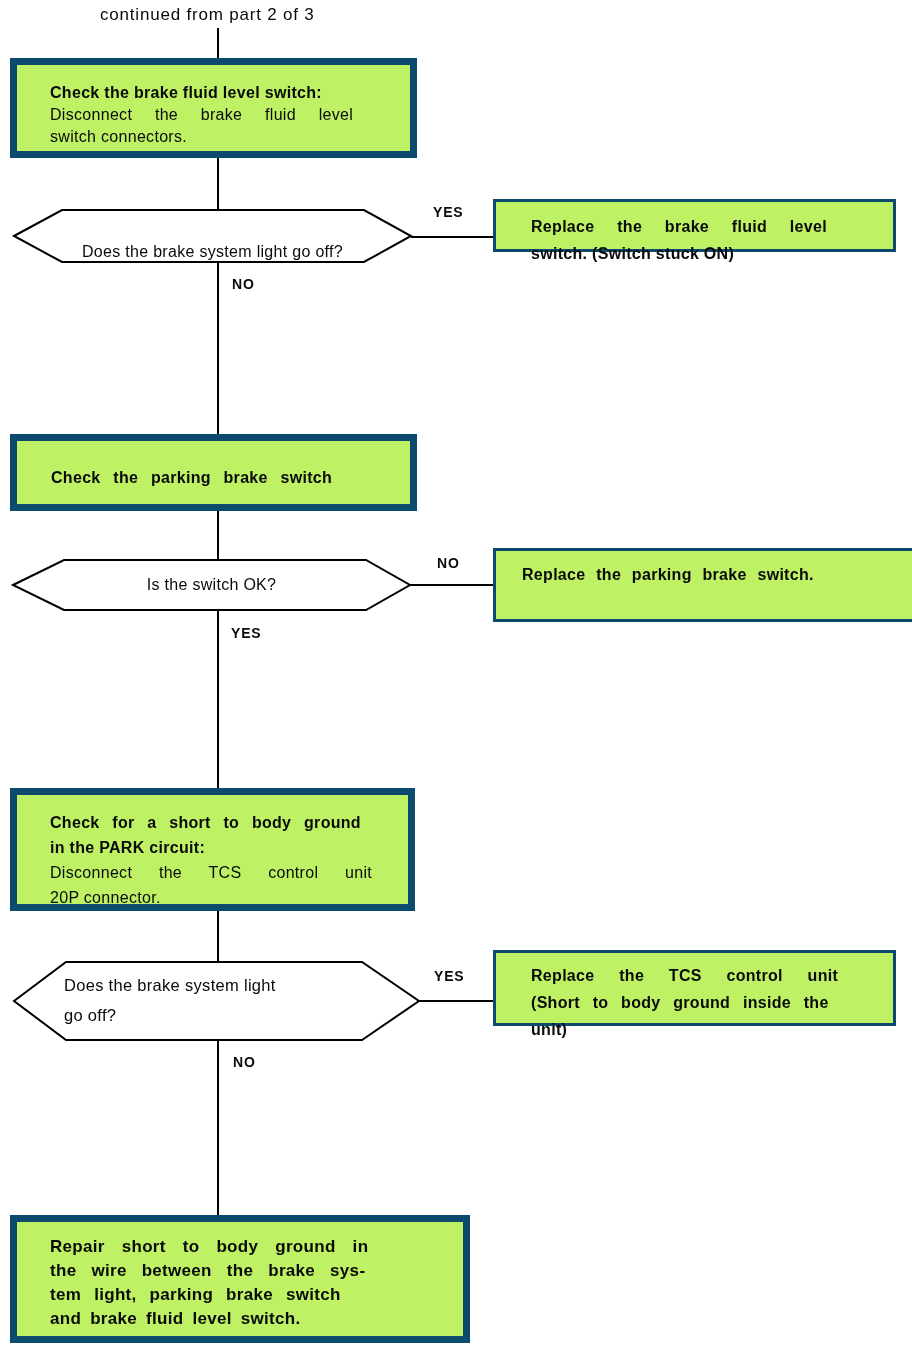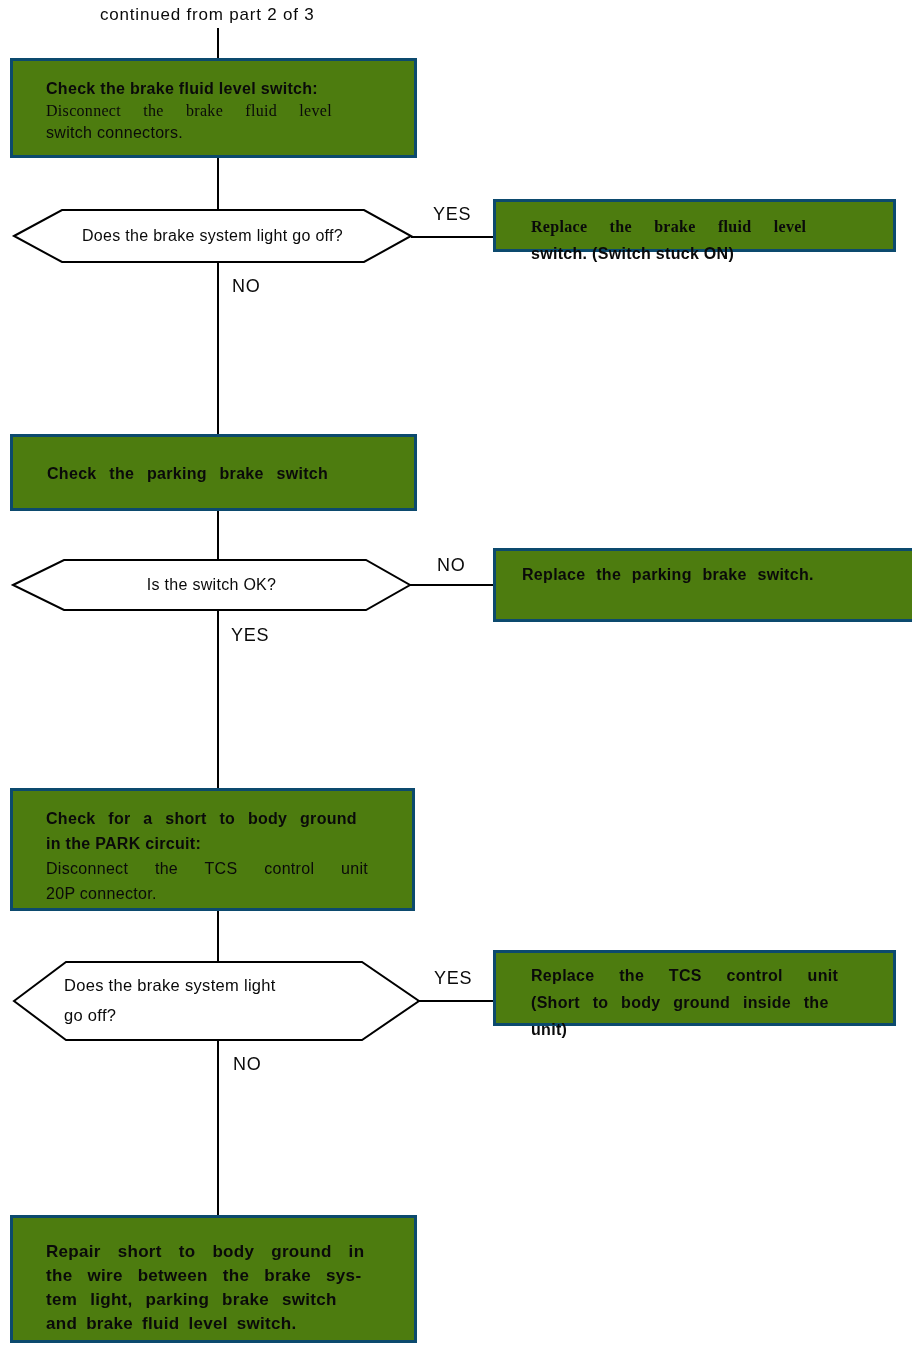--- a/index.html
+++ b/index.html
@@ -3,46 +3,46 @@
 <meta charset="utf-8">
 <style>
   html,body { margin:0; padding:0; background:#fff; }
   .canvas {
     position:relative; width:912px; height:1348px; background:#ffffff;
     font-family:"Liberation Sans", sans-serif; color:#0a0a0a;
     overflow:hidden;
   }
   .overlay { position:absolute; left:0; top:0; width:912px; height:1348px; }
   .box {
-    position:absolute; box-sizing:border-box; background:#4d7c0f;
-    border:3px solid #0c4a6e;
+    position:absolute; box-sizing:border-box; background:#bef264;
+    border:7px solid #0c4a6e;
   }
   .result { border-width:3px; }
   .line {
     font-size:16px; line-height:22px; white-space:nowrap; letter-spacing:0.3px;
   }
   .b { font-weight:bold; }
   .lh24 .line { line-height:24px; }
   .lh25 .line { line-height:25px; }
   .lh27 .line { line-height:27px; }
   .fs17 .line { font-size:17px; }
   .ws4  { word-spacing:4px; }
   .ws6  { word-spacing:6px; }
   .ws8  { word-spacing:8px; }
   .ws10 { word-spacing:10px; }
   .ws12 { word-spacing:12px; }
-  .ws18 { word-spacing:18px;font-family:Liberation Serif, serif; }
+  .ws18 { word-spacing:18px; }
   .ws20 { word-spacing:20px; }
   .ws22 { word-spacing:22px; }
   .dectext {
     position:absolute; display:flex; align-items:center; justify-content:center;
     font-size:16px; letter-spacing:0.3px; white-space:nowrap;
   }
   .branch-label {
-    position:absolute; font-size:18px; letter-spacing:0.8px; font-weight:400;
+    position:absolute; font-size:14px; letter-spacing:0.8px; font-weight:700;
     white-space:nowrap;
   }
   .toplabel {
     position:absolute; font-size:17px; letter-spacing:0.8px; white-space:nowrap;
   }
 </style>
 </head>
 <body>
 
 <div class="canvas">
@@ -68,21 +68,21 @@
   </svg>
 
   <div class="toplabel" style="left:100px; top:5px;">continued from part 2 of 3</div>
 
   <div class="box" style="left:10px; top:58px; width:407px; height:100px; padding:17px 8px 0 33px;">
     <div class="line b">Check the brake fluid level switch:</div>
     <div class="line ws18">Disconnect the brake fluid level</div>
     <div class="line">switch connectors.</div>
   </div>
 
-  <div class="dectext" style="left:14px; top:210px; width:397px; height:52px;">Does the brake system light go off?</div>
+  <div class="dectext" style="left:14px; top:226px; width:397px; height:52px;">Does the brake system light go off?</div>
   <div class="branch-label" style="left:433px; top:204px;">YES</div>
   <div class="branch-label" style="left:232px; top:276px;">NO</div>
 
   <div class="box result lh27" style="left:493px; top:199px; width:403px; height:53px; padding:11px 24px 0 35px;">
     <div class="line b ws18">Replace the brake fluid level</div>
     <div class="line b">switch. (Switch stuck ON)</div>
   </div>
 
   <div class="box" style="left:10px; top:434px; width:407px; height:77px; padding:26px 8px 0 34px;">
     <div class="line b ws8">Check the parking brake switch</div>
@@ -109,20 +109,20 @@
   </div>
   <div class="branch-label" style="left:434px; top:968px;">YES</div>
   <div class="branch-label" style="left:233px; top:1054px;">NO</div>
 
   <div class="box result lh27" style="left:493px; top:950px; width:403px; height:76px; padding:9px 8px 0 35px;">
     <div class="line b ws20">Replace the TCS control unit</div>
     <div class="line b ws8">(Short to body ground inside the</div>
     <div class="line b">unit)</div>
   </div>
 
-  <div class="box lh24 fs17" style="left:10px; top:1215px; width:407px; height:128px; padding:22px 8px 0 33px;">
+  <div class="box lh24 fs17" style="left:10px; top:1215px; width:460px; height:128px; padding:13px 8px 0 33px;">
     <div class="line b ws12">Repair short to body ground in</div>
     <div class="line b ws10">the wire between the brake sys-</div>
     <div class="line b ws8">tem light, parking brake switch</div>
     <div class="line b ws4">and brake fluid level switch.</div>
   </div>
 
 </div>
 
 </body></html>

